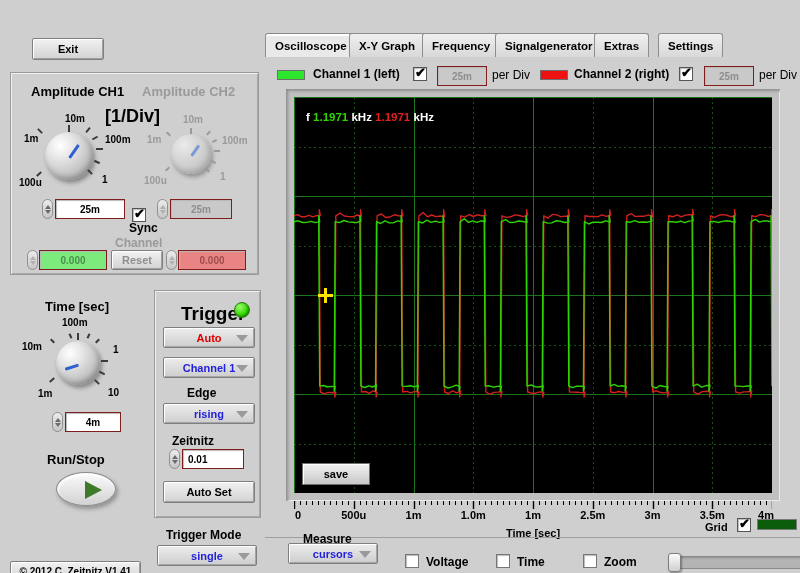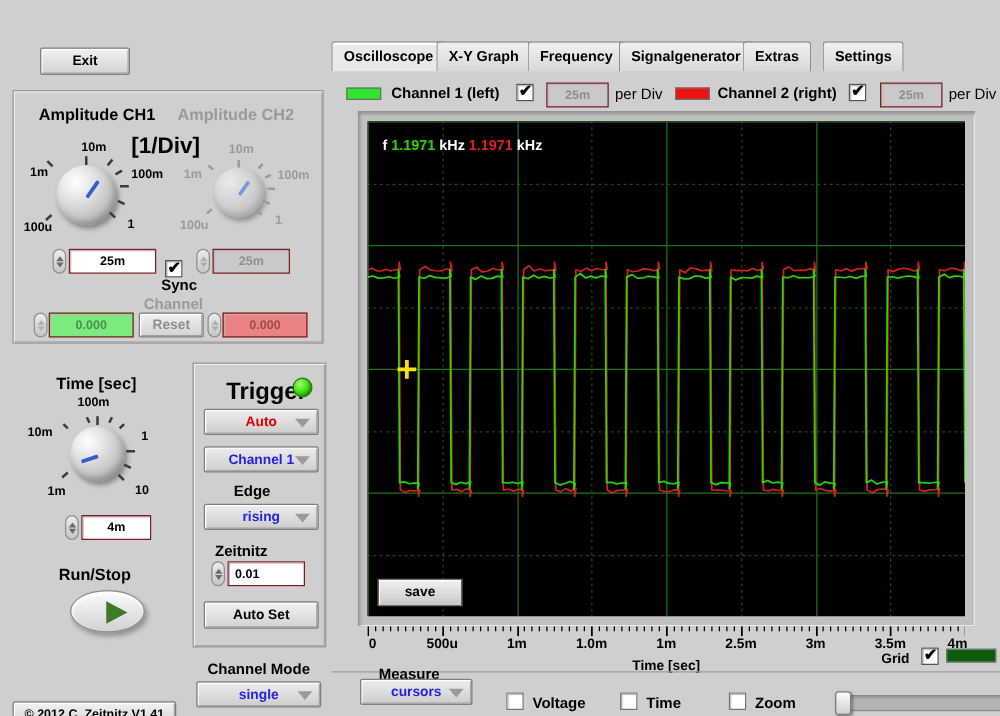--- a/index.html
+++ b/index.html
@@ -339,21 +339,21 @@
     <div class="lbl" style="left:17px; top:143px; font-size:12px;">Zeitnitz</div>
     <div class="spin" style="left:14px; top:158px;">
       <i class="up"></i>
         <i class="dn"></i>
     </div>
     <div class="numbox" style="left:27px; top:158px; width:62px; height:20px; justify-content:flex-start; padding-left:5px;">0.01</div>
 
     <div class="btn" style="left:8px; top:190px; width:92px; height:22px;">Auto Set</div>
   </div>
 
-  <div class="lbl" style="left:166px; top:528px; font-size:12px;">Channel Mode</div>
+  <div class="lbl" style="left:166px; top:528px; font-size:12px;">Trigger Mode</div>
   <div class="combo" style="left:157px; top:545px; width:100px; height:21px;">
     <span style="color:#2222dd;">single</span>
     <span class="arrow"></span>
   </div>
 
   <div class="btn" style="left:10px; top:545px; width:131px; height:21px; font-size:10px;margin-top:16px;">© 2012  C. Zeitnitz V1.41</div>
 
   <div class="tabbar">
     <div class="tab active" style="left:0;">Oscilloscope</div>
     <div class="tab" style="left:84px;">X-Y Graph</div>

